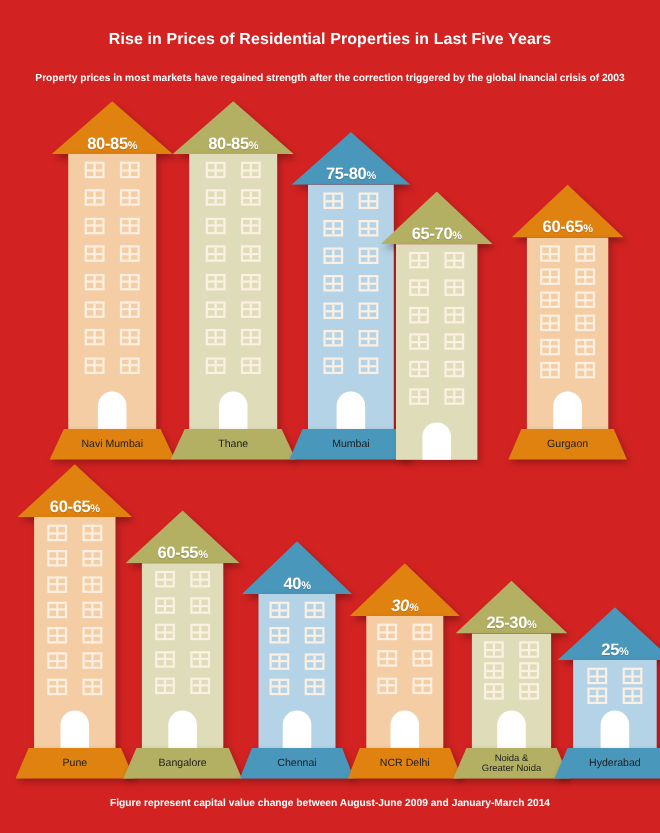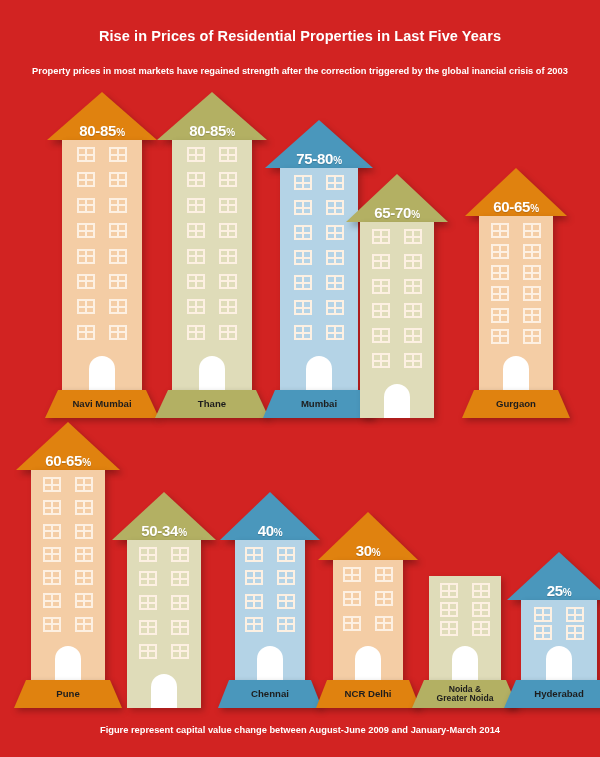--- a/index.html
+++ b/index.html
@@ -91,21 +91,21 @@
     position:relative;
     height:28px;
     display:flex;align-items:center;justify-content:center;
     filter:drop-shadow(2px 3px 3px rgba(0,0,0,.28));
   }
   .label-shape{
     position:absolute;left:0;top:0;width:100%;height:100%;
   }
   .label-txt{
     position:relative;z-index:2;
-    color:#1d1d1d;font-size:9.6px;font-weight:bold;
+    color:#1d1d1d;font-size:9.6px;font-weight:normal;
     text-align:center;line-height:1.08;
     padding:0 4px;white-space:pre-line;
   }
   .label-txt.two{font-size:8.6px;}
 
   .footer{
     position:absolute;left:0;bottom:22px;width:600px;text-align:center;
   }
   .footer-txt{
     color:#ffffff;font-size:9.3px;font-weight:bold;margin:0;
@@ -385,21 +385,21 @@
             <polygon points="12,0 96,0 108,28 0,28" fill="#e0820f"></polygon>
           </svg>
           <div class="label-txt">Pune</div>
         </div>
       </div>
       <div class="bldg" style="left: 112px;">
         <div class="roof" style="width: 104px;">
           <svg class="roof-tri" viewBox="0 0 104 48" preserveAspectRatio="none">
             <polygon points="52,0 104,48 0,48" fill="#b3b063"></polygon>
           </svg>
-          <div class="pct"><span>50-34</span><span class="sm">%</span></div>
+          <div class="pct"><span>60-55</span><span class="sm">%</span></div>
         </div>
         <div class="body" style="width: 74px; height: 168px; background: rgb(223, 220, 185);">
           <div class="wrow" style="margin-bottom: 9.2px;">
             <div class="win"></div>
             <div class="win"></div>
           </div>
           <div class="wrow" style="margin-bottom: 9.2px;">
             <div class="win"></div>
             <div class="win"></div>
           </div>
@@ -409,20 +409,26 @@
           </div>
           <div class="wrow" style="margin-bottom: 9.2px;">
             <div class="win"></div>
             <div class="win"></div>
           </div>
           <div class="wrow" style="margin-bottom: 9.2px;">
             <div class="win"></div>
             <div class="win"></div>
           </div>
           <div class="door"></div>
+        </div>
+        <div class="labelwrap" style="width: 108px;">
+          <svg class="label-shape" viewBox="0 0 108 28" preserveAspectRatio="none">
+            <polygon points="12,0 96,0 108,28 0,28" fill="#b3b063"></polygon>
+          </svg>
+          <div class="label-txt">Bangalore</div>
         </div>
       </div>
       <div class="bldg" style="left: 218px;">
         <div class="roof" style="width: 100px;">
           <svg class="roof-tri" viewBox="0 0 100 48" preserveAspectRatio="none">
             <polygon points="50,0 100,48 0,48" fill="#4a97bc"></polygon>
           </svg>
           <div class="pct"><span>40</span><span class="sm">%</span></div>
         </div>
         <div class="body" style="width: 70px; height: 140px; background: rgb(180, 211, 230);">
@@ -445,21 +451,21 @@
           <div class="door"></div>
         </div>
         <div class="labelwrap" style="width: 104px;">
           <svg class="label-shape" viewBox="0 0 104 28" preserveAspectRatio="none">
             <polygon points="11,0 93,0 104,28 0,28" fill="#4a97bc"></polygon>
           </svg>
           <div class="label-txt">Chennai</div>
         </div>
       </div>
       <div class="bldg" style="left: 316px;">
-        <div class="roof" style="width: 100px;">
+        <div class="roof" style="width: 100px; font-style: italic;">
           <svg class="roof-tri" viewBox="0 0 100 48" preserveAspectRatio="none">
             <polygon points="50,0 100,48 0,48" fill="#e0820f"></polygon>
           </svg>
           <div class="pct"><span>30</span><span class="sm">%</span></div>
         </div>
         <div class="body" style="width: 70px; height: 120px; background: rgb(244, 205, 165);">
           <div class="wrow" style="margin-bottom: 9.33333px;">
             <div class="win"></div>
             <div class="win"></div>
           </div>
@@ -474,20 +480,26 @@
           <div class="door"></div>
         </div>
         <div class="labelwrap" style="width: 104px; align-items: center;">
           <svg class="label-shape" viewBox="0 0 104 28" preserveAspectRatio="none">
             <polygon points="11,0 93,0 104,28 0,28" fill="#e0820f"></polygon>
           </svg>
           <div class="label-txt">NCR Delhi</div>
         </div>
       </div>
       <div class="bldg" style="left: 412px;">
+        <div class="roof" style="width: 102px;">
+          <svg class="roof-tri" viewBox="0 0 102 48" preserveAspectRatio="none">
+            <polygon points="51,0 102,48 0,48" fill="#b3b063"></polygon>
+          </svg>
+          <div class="pct"><span>25-30</span><span class="sm">%</span></div>
+        </div>
         <div class="body" style="width: 72px; height: 104px; background: rgb(223, 220, 185);">
           <div class="wrow" style="margin-bottom: 4px;">
             <div class="win"></div>
             <div class="win"></div>
           </div>
           <div class="wrow" style="margin-bottom: 4px;">
             <div class="win"></div>
             <div class="win"></div>
           </div>
           <div class="wrow" style="margin-bottom: 4px;">

